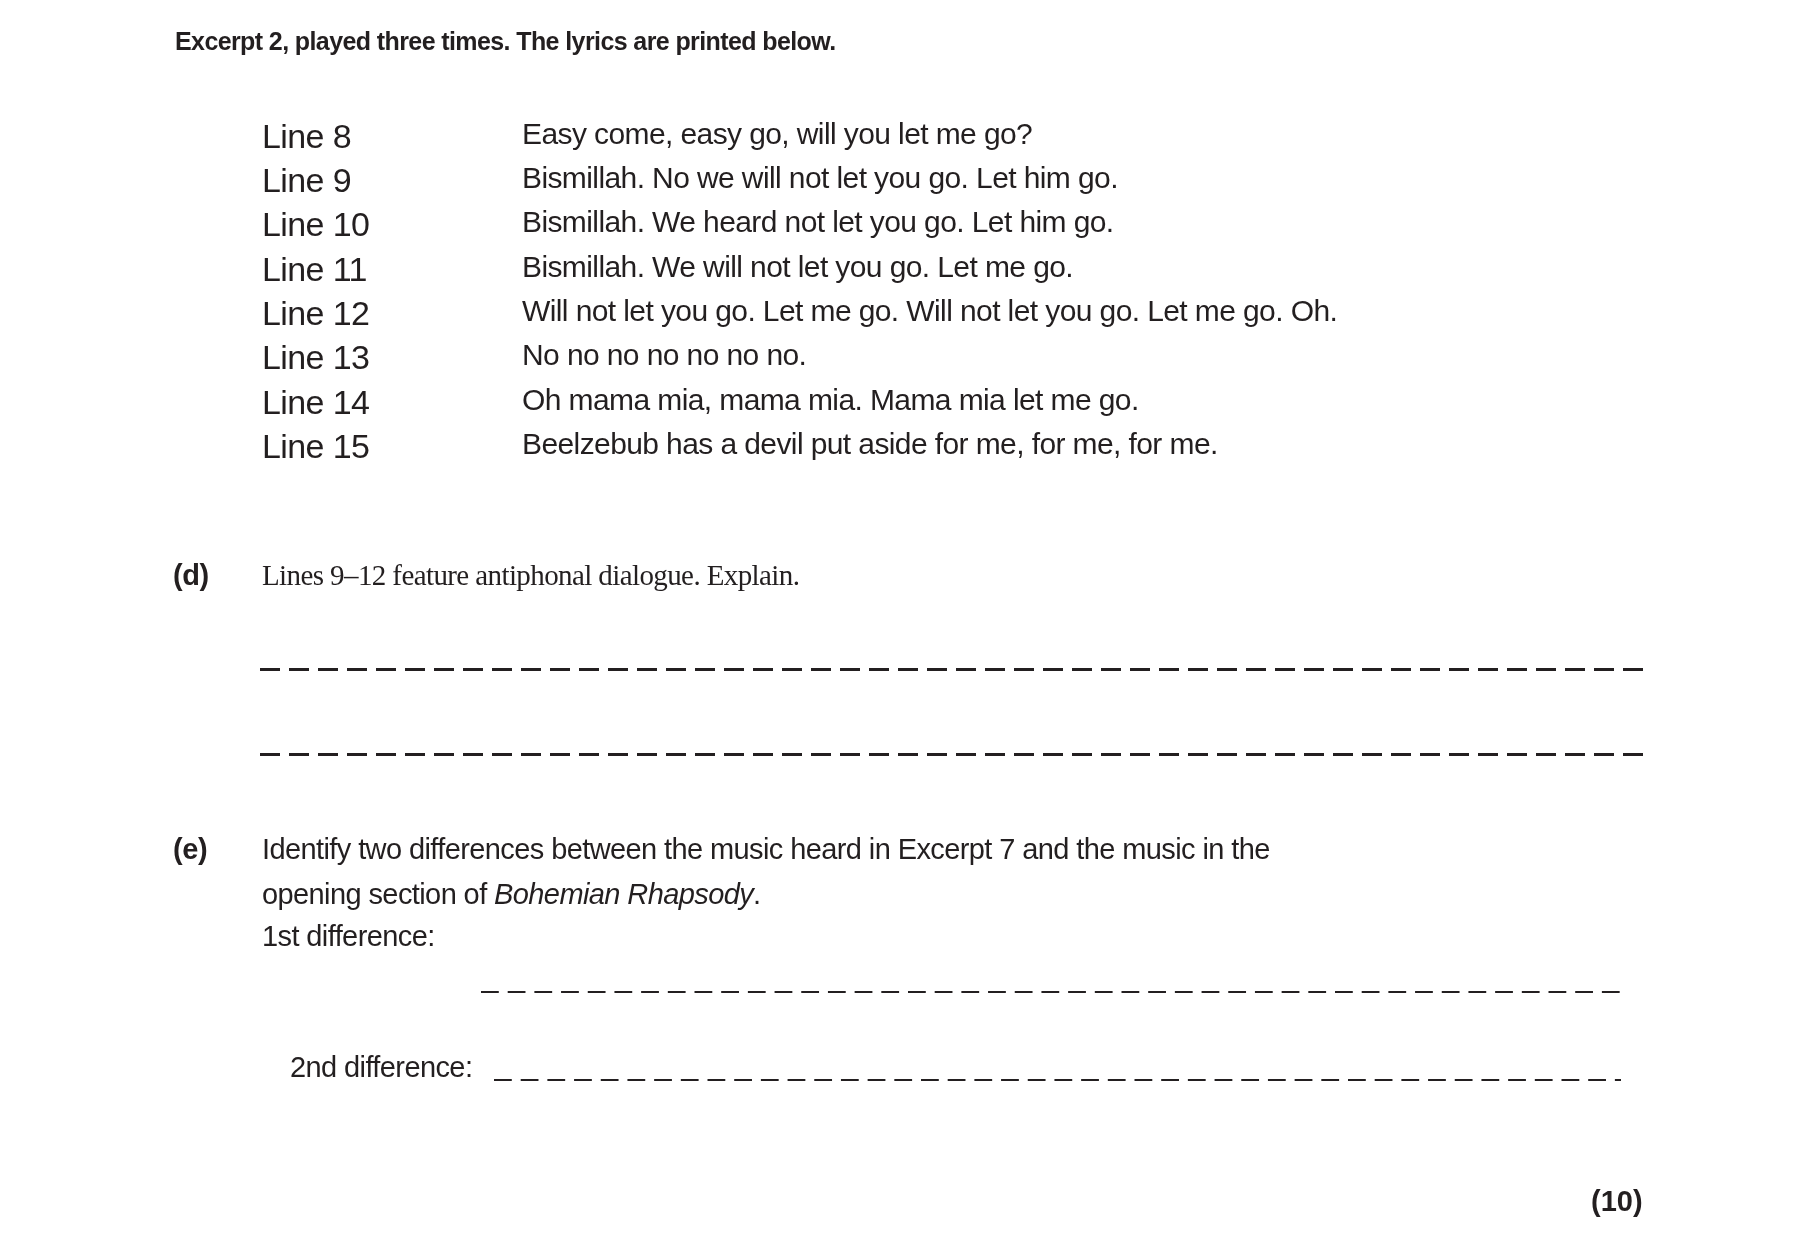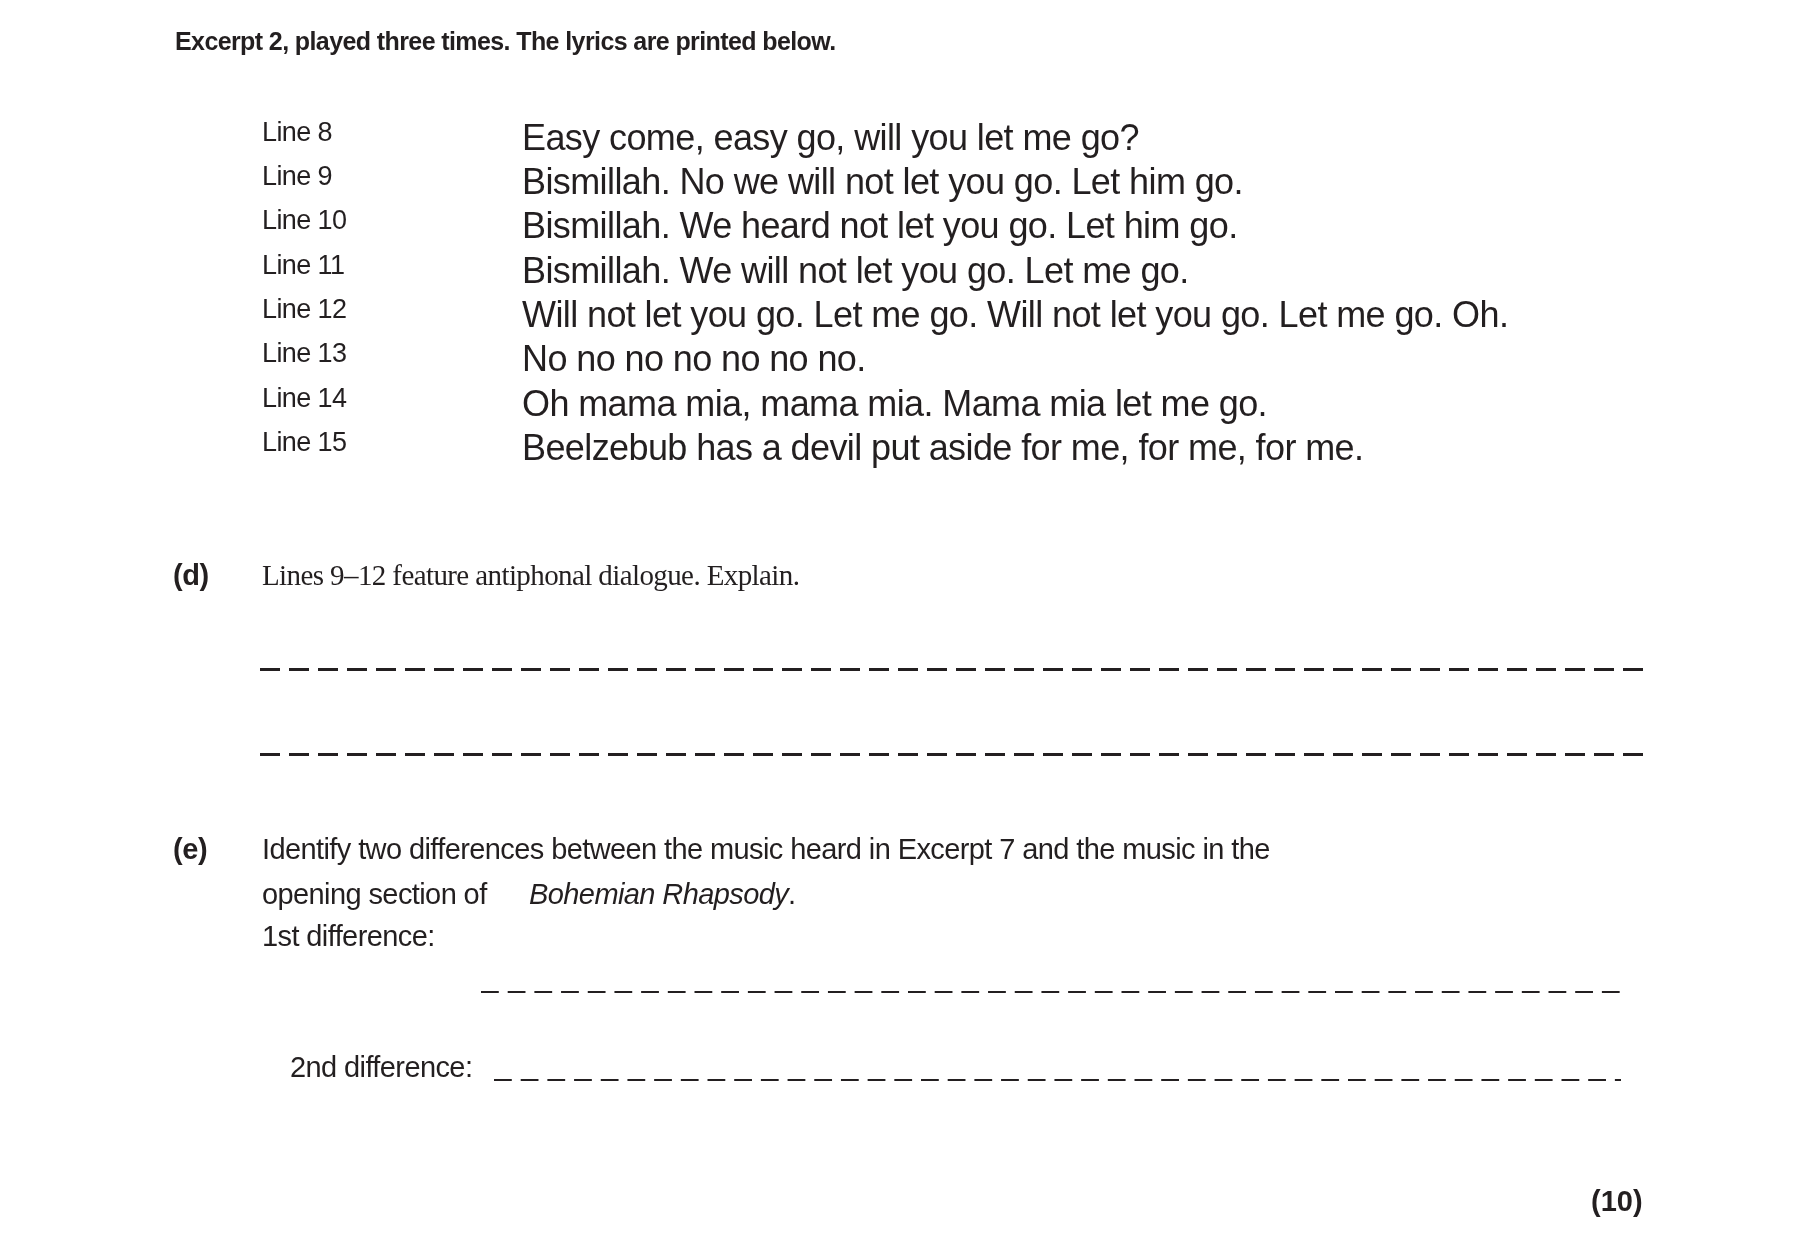--- a/index.html
+++ b/index.html
@@ -6,36 +6,36 @@
   body {
     width: 1818px; height: 1246px; position: relative; overflow: hidden;
     font-family: "Liberation Sans", sans-serif; color: #231f20;
   }
   .abs { position: absolute; white-space: nowrap; }
   .heading {
     left: 175px; top: 27px; font-size: 25px; font-weight: bold; letter-spacing: -0.6px;
   }
   .lyrics { position: absolute; left: 0; top: 0; }
   .lyric-row { position: absolute; height: 40px; }
-  .line-label { position: absolute; left: 262px; font-size: 27px; letter-spacing: -0.6px; white-space: nowrap; }
-  .line-text { position: absolute; left: 522px; font-size: 36px; letter-spacing: -0.6px; white-space: nowrap; }
+  .line-label { position: absolute; left: 262px; font-size: 34px; letter-spacing: -0.6px; white-space: nowrap; }
+  .line-text { position: absolute; left: 522px; font-size: 30px; letter-spacing: -0.6px; white-space: nowrap; }
   .q-letter { font-size: 29px; font-weight: bold; letter-spacing: -0.4px; }
   .q-text { font-size: 29px; letter-spacing: -0.6px; }
   .dashline {
     position: absolute; height: 3px;
     background-image: linear-gradient(to right, #231f20 0 20px, transparent 20px 29px);
     background-size: 29px 3px; background-repeat: repeat-x;
   }
   .underscores {
     position: absolute; height: 2px;
     background-image: linear-gradient(to right, #231f20 0 18px, transparent 18px 26.7px);
     background-size: 26.7px 2px; background-repeat: repeat-x;
   }
   .marks { font-size: 29px; font-weight: bold; }
-  em { font-style: italic; margin-left: 35px; }
+  em { font-style: italic; }
 </style>
 </head>
 <body>
 
 <div class="abs heading">Excerpt 2, played three times. The lyrics are printed below.</div>
 
 <div class="lyrics">
   <div class="lyric-row" style="top:117px;">
     <span class="line-label">Line 8</span>
     <span class="line-text">Easy come, easy go, will you let me go?</span>

